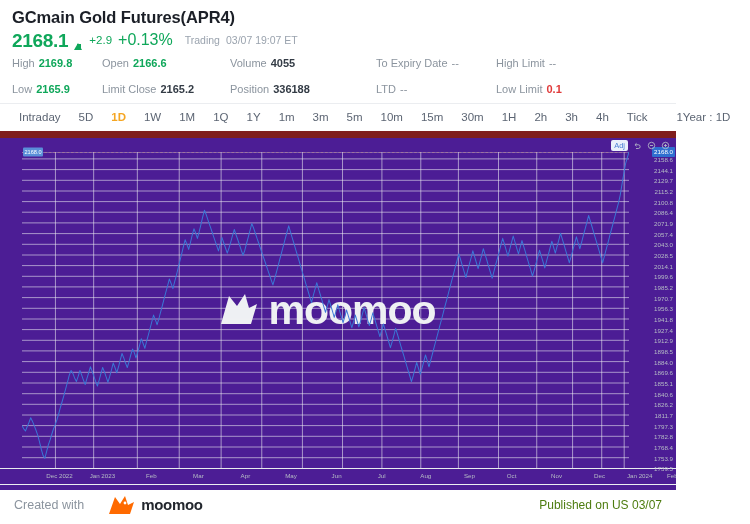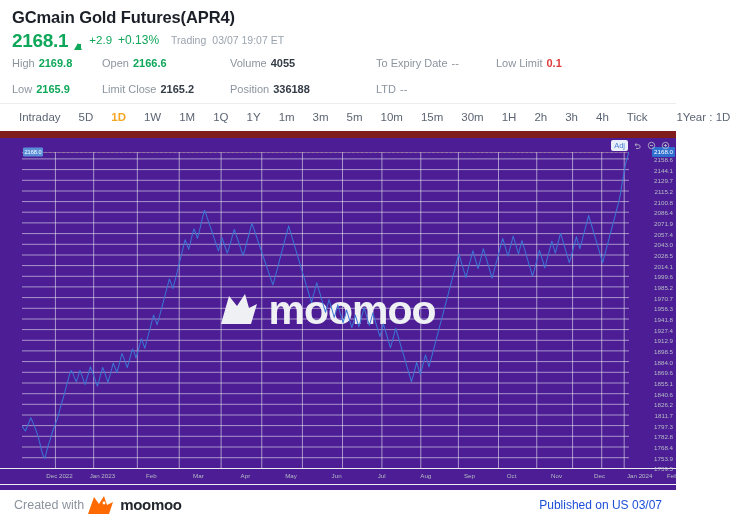--- a/index.html
+++ b/index.html
@@ -23,21 +23,21 @@
   .arrow-up{
     display:inline-block;width:0;height:0;position:relative;top:-3px;
     border-left:4.5px solid transparent;border-right:4.5px solid transparent;
     border-bottom:7px solid #0fa75a;
   }
   .arrow-wrap{display:inline-block;position:relative;width:9px;height:13px;}
   .arrow-wrap:after{
     content:"";position:absolute;left:2.5px;top:6px;width:4px;height:6px;background:#0fa75a;
   }
   .chg{font-size:11.5px;color:#0fa75a;font-weight:normal;padding-bottom:1px;}
-  .chgpct{font-size:12px;color:#0fa75a;padding-bottom:1px;}
+  .chgpct{font-size:16px;color:#0fa75a;padding-bottom:1px;}
   .tradestat{font-size:10.5px;color:#9aa3ae;padding-bottom:1px;margin-left:6px;}
   .tradetime{font-size:10.5px;color:#9aa3ae;padding-bottom:1px;}
 
   .stats{display:flex;font-size:11px;padding-bottom:6px;}
   .stat-col{display:flex;flex-direction:column;gap:11px;}
   .c1{width:90px;}
   .c2{width:128px;}
   .c3{width:146px;}
   .c4{width:120px;}
   .c5{width:120px;}
@@ -110,25 +110,25 @@
     white-space:nowrap;transform:translateX(-50%);top:2px;
   }
   .chart-bottom-line{position:absolute;left:0;right:0;bottom:21px;height:1px;background:#e8eaee;}
 
   
   .footer{
     position:absolute;left:0;right:0;bottom:0;height:40px;
     display:flex;align-items:center;justify-content:space-between;
     padding:0 14px;box-sizing:border-box;border-top:1px solid #eceef1;
   }
-  .created{display:flex;align-items:center;gap:1px;}
+  .created{display:flex;align-items:center;gap:22px;}
   .created-label{font-size:12.5px;color:#8b949e;}
   .brand{display:flex;align-items:center;gap:5px;}
   .brand-name{font-size:15px;font-weight:bold;color:#23272e;letter-spacing:-0.3px;}
-  .published{font-size:12px;color:#1d4ed8;}
+  .published{font-size:12px;color:#4d7c0f;}
 </style>
 </head>
 <body>
 
 <div class="wrap">
 
   <div class="header">
     <div class="title">GCmain Gold Futures(APR4)</div>
 
     <div class="quote-row">
@@ -167,20 +167,23 @@
       </div>
       <div class="stat-col c4">
         <div class="stat-line">
           <span class="lab">To Expiry Date</span><span class="val muted">--</span>
         </div>
         <div class="stat-line">
           <span class="lab">LTD</span><span class="val muted">--</span>
         </div>
       </div>
       <div class="stat-col c5">
+        <div class="stat-line">
+          <span class="lab">High Limit</span><span class="val muted">--</span>
+        </div>
         <div class="stat-line">
           <span class="lab">Low Limit</span><span class="val red">0.1</span>
         </div>
       </div>
     </div>
   </div>
 
   <div class="divider"></div>
 
   <div class="tabs" id="tabs">

